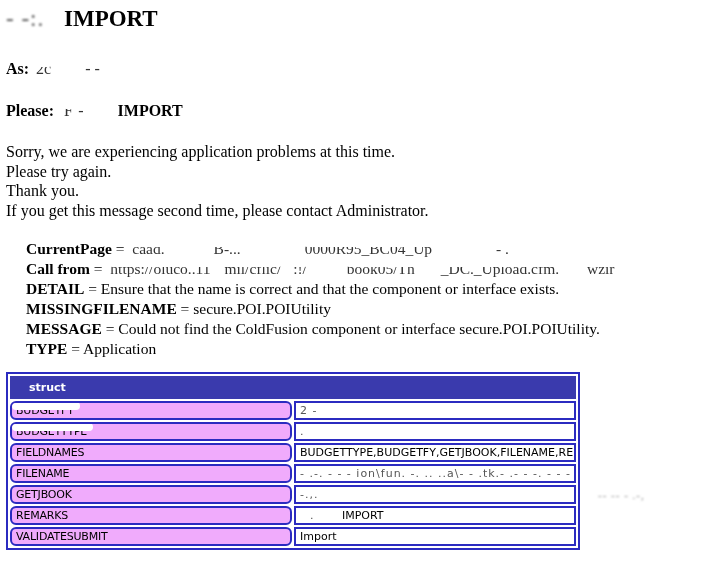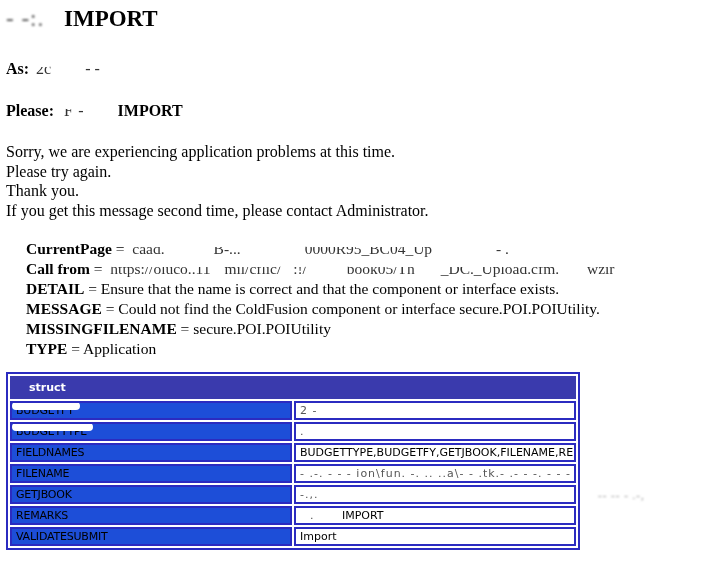--- a/index.html
+++ b/index.html
@@ -46,21 +46,21 @@
   }
   .struct-table th {
     background:#3a3aad; color:#fff; text-align:left;
     padding:4px 18px; font-size:11px; font-weight:bold;
     border:1px solid #3a3aad; line-height:13px;
   }
   .struct-table td {
     border:2px solid #2b2bc0; padding:1px 4px; line-height:13px;
     overflow:hidden; white-space:nowrap;
   }
-  .struct-table td.key { background:#1d4ed8; width:95px; letter-spacing:-0.2px; }
+  .struct-table td.key { background:#f0abfc; width:95px; letter-spacing:-0.2px;border-radius:6px; }
   .struct-table td.val { background:#fff; }
 
   .half-redact { position:relative; display:inline-block; filter:blur(0.4px); }
   .half-redact::after {
     content:""; position:absolute; left:-4px; right:-6px; top:-2px; height:62%;
     background:#fff; border-radius:7px;
   }
   .cell-smudge { color:#555; filter:blur(0.7px); letter-spacing:1px; display:inline-block; }
 
   .stray-smudge { position:absolute; font-size:11px; }
@@ -117,29 +117,29 @@
       <span class="topcut" style="margin-left:24px">wzir</span>
     </div>
 
     <div class="error-line">
       <span class="lbl">DETAIL</span>
       <span>=</span>
       <span>Ensure that the name is correct and that the component or interface exists.</span>
     </div>
 
     <div class="error-line">
+      <span class="lbl">MISSINGFILENAME</span>
+      <span>=</span>
+      <span>secure.POI.POIUtility</span>
+    </div>
+
+    <div class="error-line">
       <span class="lbl">MESSAGE</span>
       <span>=</span>
       <span>Could not find the ColdFusion component or interface secure.POI.POIUtility.</span>
-    </div>
-
-    <div class="error-line">
-      <span class="lbl">MISSINGFILENAME</span>
-      <span>=</span>
-      <span>secure.POI.POIUtility</span>
     </div>
 
     <div class="error-line">
       <span class="lbl">TYPE</span>
       <span>=</span>
       <span>Application</span>
     </div>
   </div>
 
   <table class="struct-table">

